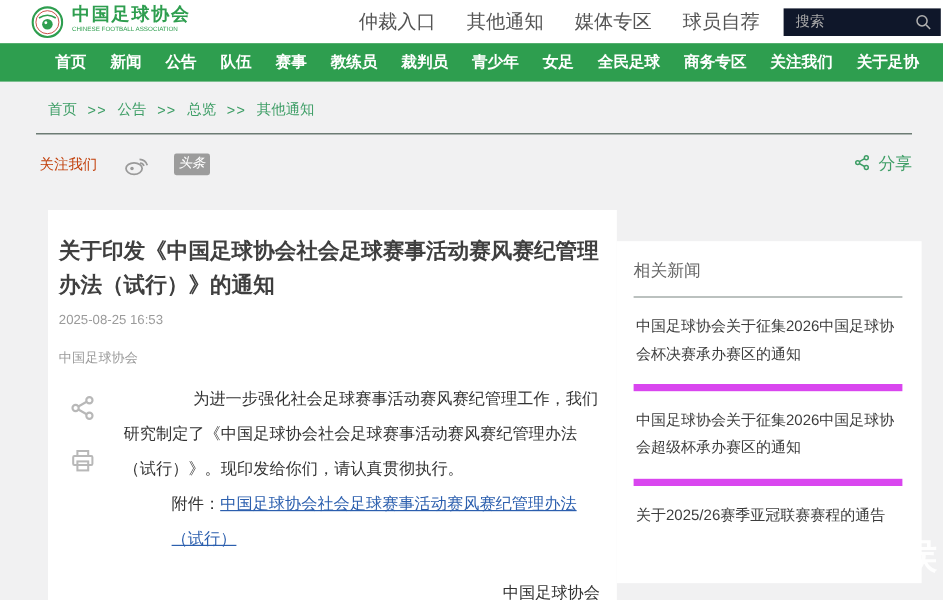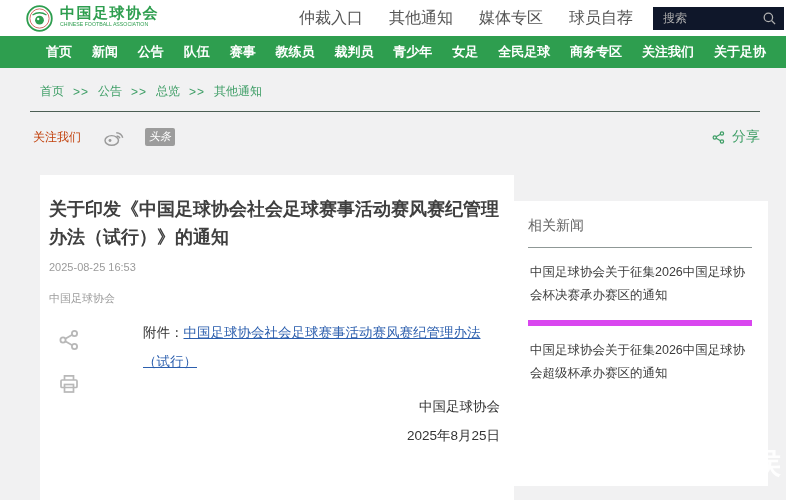--- a/index.html
+++ b/index.html
@@ -28,21 +28,21 @@
   .breadcrumb { padding:15px 0 0 40px; font-size:12px; color:#3e9e66; display:flex; gap:9px; align-items:center; }
   .crumb { color:#3e9e66; cursor:pointer; }
   .crumb-sep { color:#3e9e66; letter-spacing:1px; }
   .crumb-divider { margin:11px 26px 0 30px; border-bottom:1px solid #4c5f55; }
 
   
   .follow-row { margin:15px 26px 0 33px; display:flex; align-items:center; }
   .follow-label { font-size:12px; color:#c2410c; }
   .weibo-icon { margin-left:22px; cursor:pointer; display:flex; }
   .toutiao-badge { margin-left:20px; background:#9c9c9c; color:#ffffff; font-size:11px; padding:2px 4px; border-radius:2px; cursor:pointer; line-height:1.2;font-style:italic; }
-  .share-button { margin-left:auto; display:flex; align-items:center; gap:6px; color:#3e9e66; font-size:14px; cursor:pointer; }
+  .share-button { margin-left:auto; display:flex; gap:6px; color:#3e9e66; font-size:14px; cursor:pointer; }
   .share-button svg { width:15px; height:15px; }
 
   
   .content-row { margin:28px 18px 0 40px; display:flex; gap:0; align-items:flex-start; }
   .article-card { width:474px; background:#ffffff; padding:21px 10px 30px 9px; height:334px; }
   .article-title { font-size:18px; font-weight:bold; color:#3f3f3f; line-height:1.55; }
   .article-meta { margin-top:9px; font-size:11px; color:#9b9b9b; display:flex; gap:18px;flex-direction:column; }
   .article-body { margin-top:12px; display:flex; }
   .icon-rail { width:54px; display:flex; flex-direction:column; gap:20px; padding:10px 0 0 8px; color:#b8b8b8; }
   .icon-rail svg { width:24px; height:24px; cursor:pointer; }
@@ -165,35 +165,37 @@
               <circle cx="17.5" cy="18.5" r="2.6"></circle>
             <path d="M8.3 10.7 L15.2 6.8 M8.3 13.3 L15.2 17.2"></path>
           </svg>
           <svg viewBox="0 0 24 24" fill="none" stroke="currentColor" stroke-width="1.7">
             <path d="M7.5 8 V3.8 H16.5 V8"></path>
             <rect x="4" y="8" width="16" height="7.5" rx="1"></rect>
             <rect x="7.5" y="12.5" width="9" height="7.5"></rect>
           </svg>
         </div>
         <div class="article-text">
+          <div class="paragraph">为进一步强化社会足球赛事活动赛风赛纪管理工作，我们研究制定了《中国足球协会社会足球赛事活动赛风赛纪管理办法（试行）》。现印发给你们，请认真贯彻执行。</div>
           <div class="attachment-line">
             <span>附件：</span><span class="attachment-link">中国足球协会社会足球赛事活动赛风赛纪管理办法（试行）</span>
           </div>
           <div class="signature-block">
             <div>中国足球协会</div>
             <div>2025年8月25日</div>
           </div>
         </div>
       </div>
     </div>
 
     <div class="sidebar-card">
       <div class="sidebar-title">相关新闻</div>
       <div class="sidebar-divider"></div>
       <div class="related-item">中国足球协会关于征集2026中国足球协会杯决赛承办赛区的通知</div>
       <div class="related-item">中国足球协会关于征集2026中国足球协会超级杯承办赛区的通知</div>
+      <div class="related-item">关于2025/26赛季亚冠联赛赛程的通告</div>
     </div>
 
   </div>
 
   <div class="watermark">@烽火戏诸侯</div>
 
 </div>
 
 </body></html>

